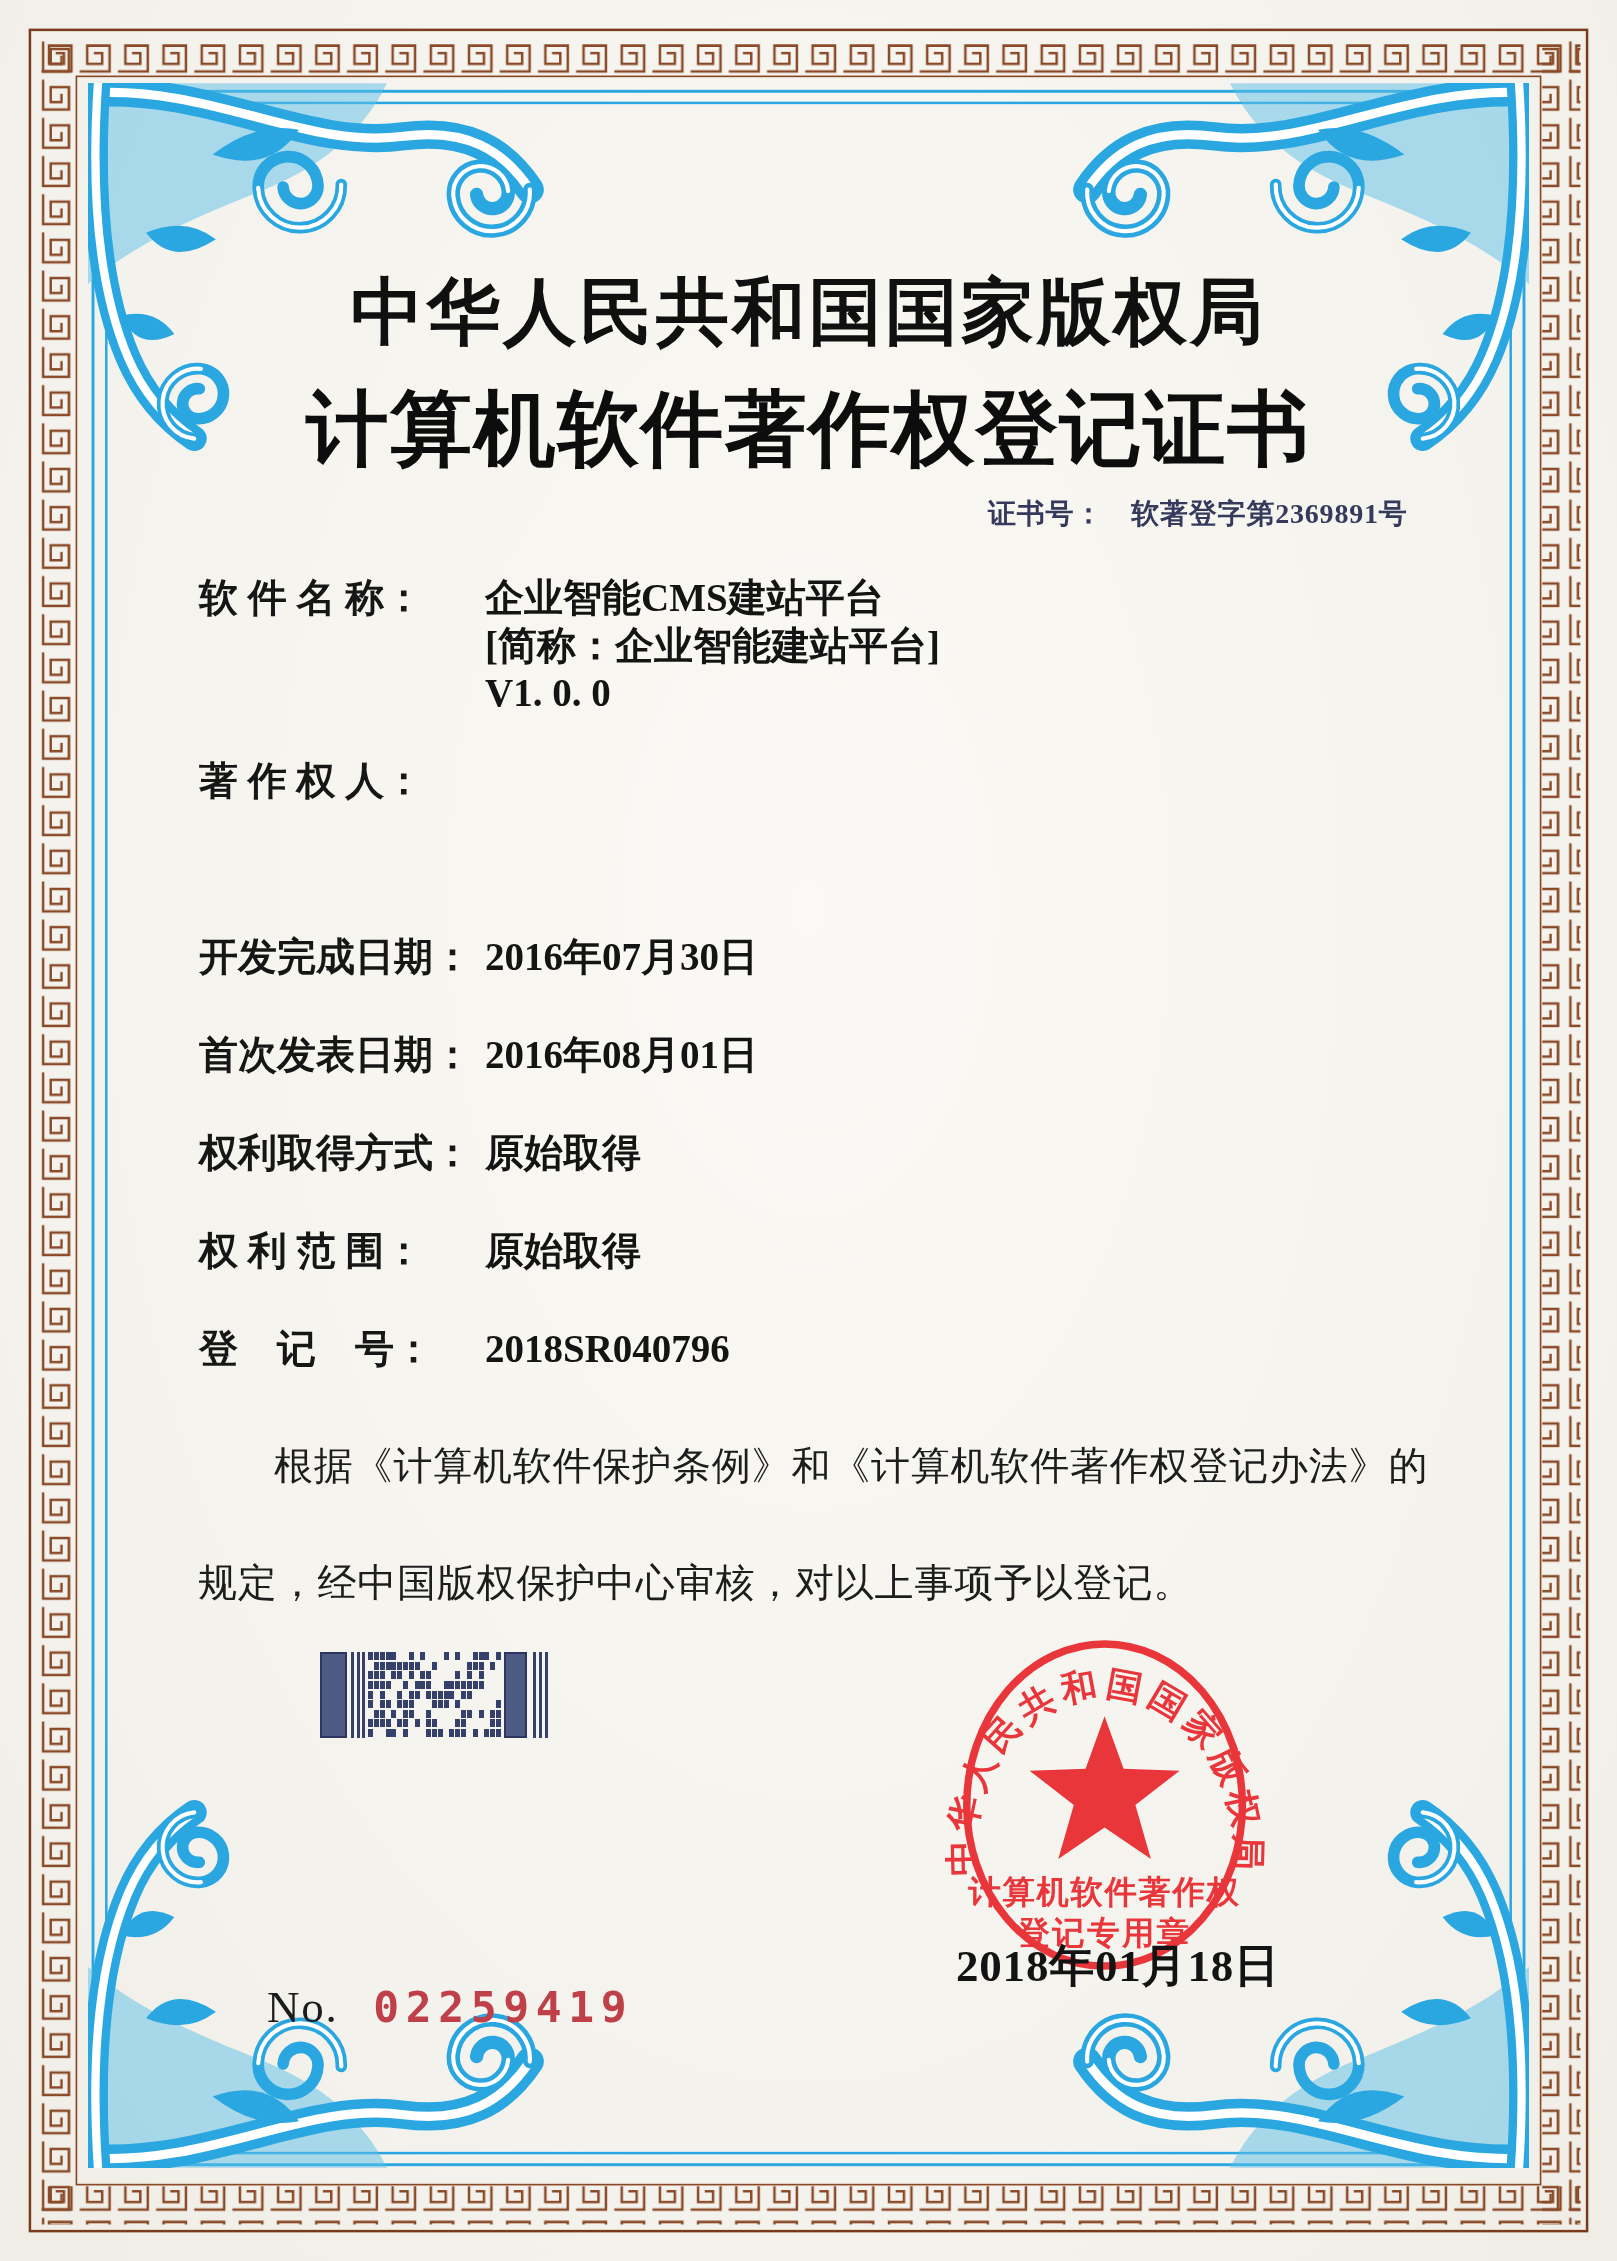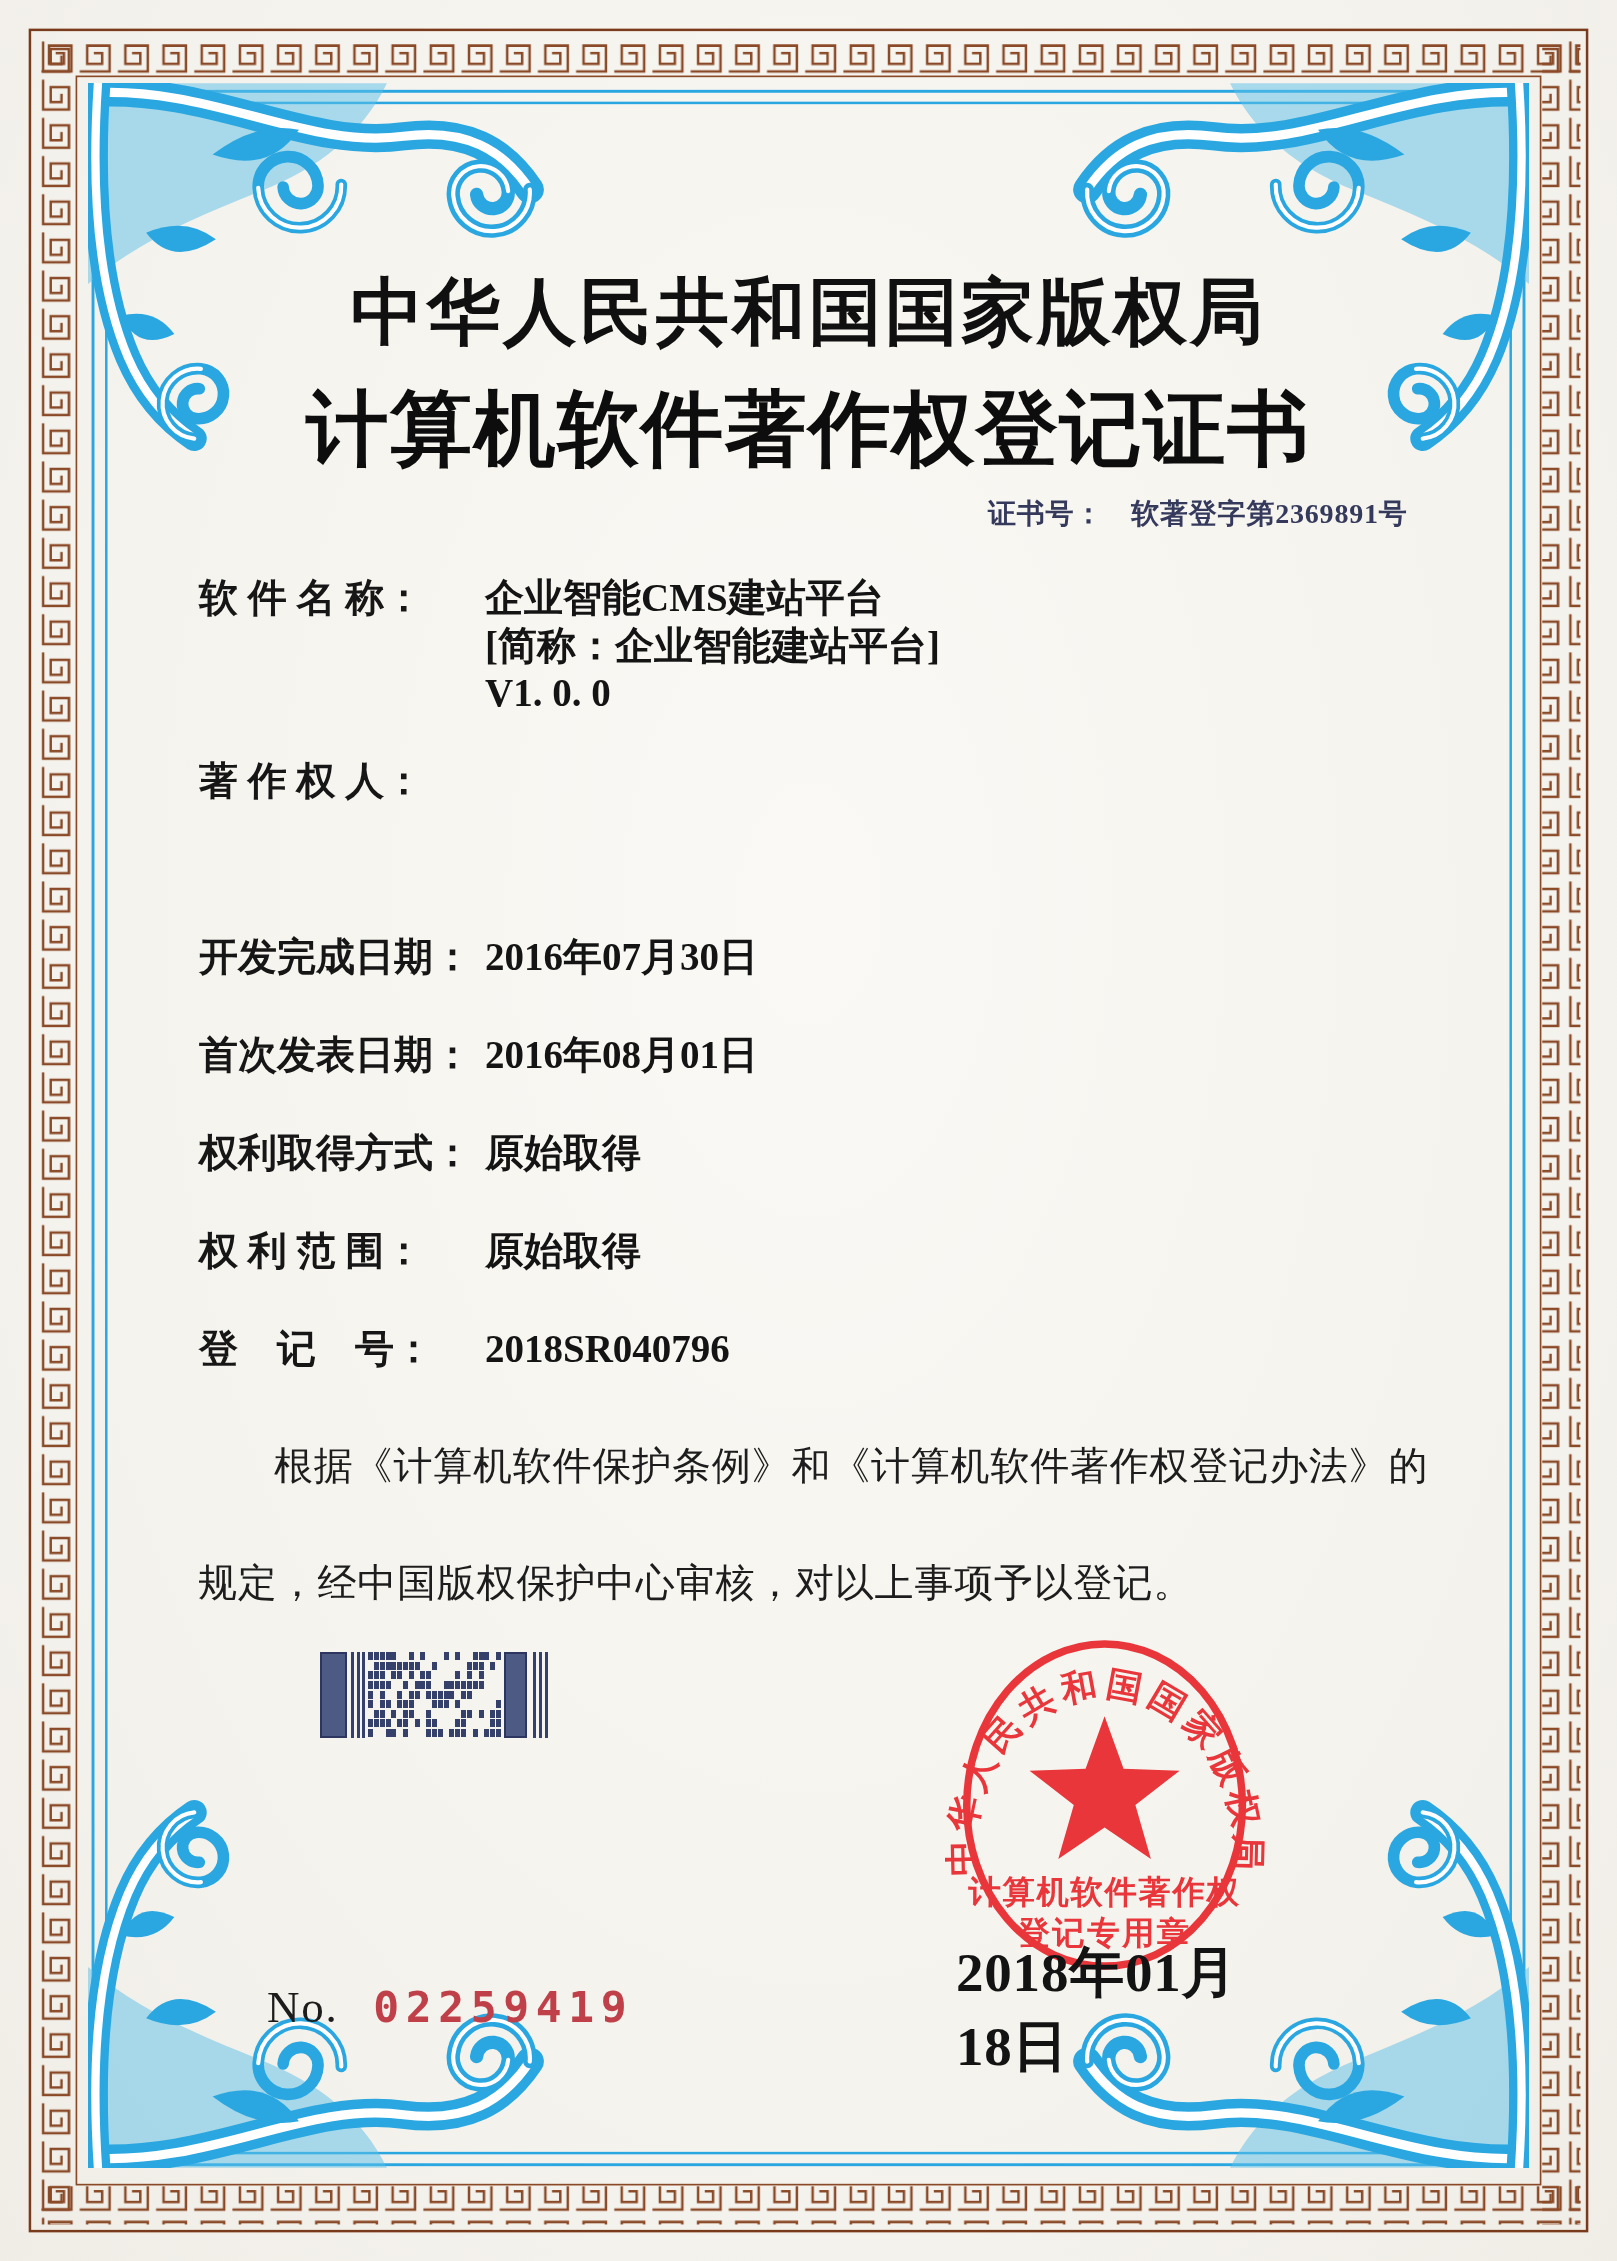--- a/index.html
+++ b/index.html
@@ -58,21 +58,21 @@
   .st1{left:274px;top:1439px;}
   .st2{left:198px;top:1556px;}
 
   #barcode{position:absolute;left:320px;top:1652px;width:241px;height:86px;}
   #barcode .bc{position:absolute;background:#35406b;}
   #barcode .bc.big{background:#4d5a83;border:2.5px solid #2c3660;box-sizing:border-box;}
 
   .seal{position:absolute;left:945px;top:1629px;width:320px;height:357px;opacity:.93;}
   .seal-date{
     position:absolute;left:956px;top:1936px;width:332px;
-    font-size:55px;font-weight:700;color:#131313;letter-spacing:0.8px;
+    font-size:45px;font-weight:700;color:#131313;letter-spacing:0.8px;
   }
   .serial{position:absolute;left:267px;top:1981px;white-space:nowrap;}
   .serial-prefix{font-size:45px;color:#1c1c1c;letter-spacing:1.7px;}
   .serial-number{
     font-size:43px;color:#bf4049;letter-spacing:6.6px;margin-left:35px;
     font-family:"DejaVu Sans Mono",monospace;font-weight:700;
   }
 </style>
 </head>
 <body>

